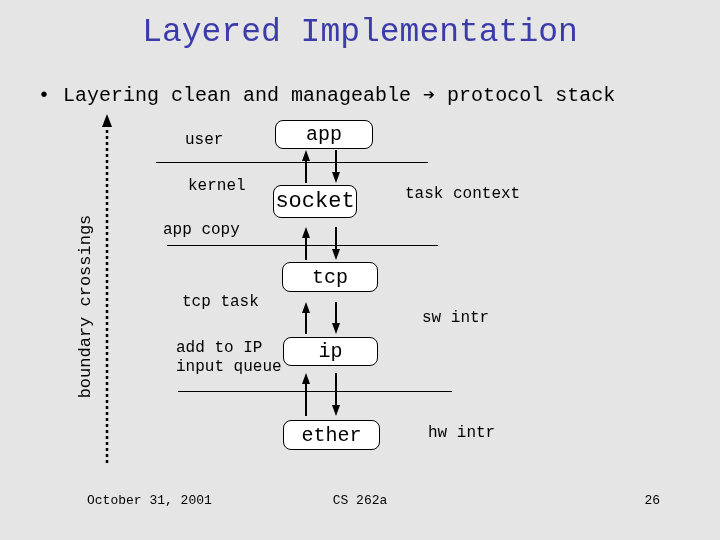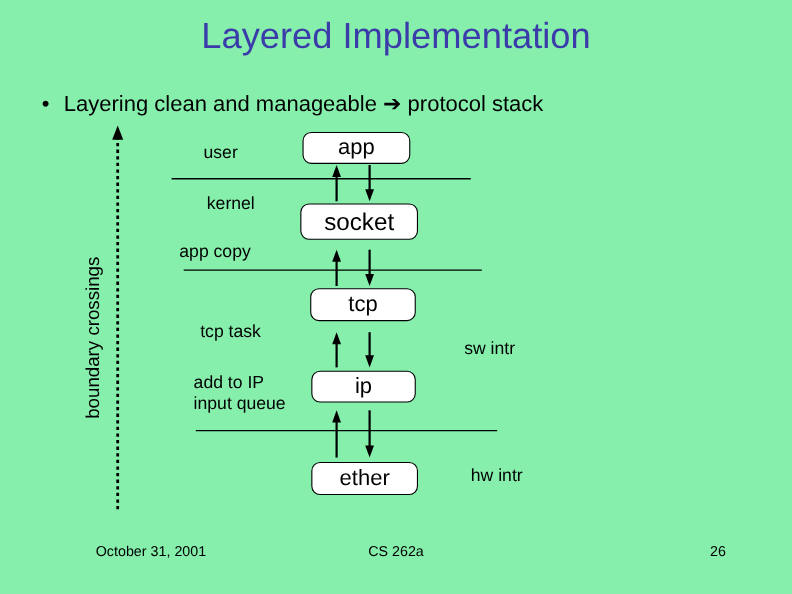--- a/index.html
+++ b/index.html
@@ -1,20 +1,20 @@
 <!DOCTYPE html>
 <html><head>
 <meta charset="utf-8">
 <style>
   html,body { margin:0; padding:0; background:#888; }
   .slide {
     position:relative;
     width:720px; height:540px;
-    background:#86efac;
-    font-family:Liberation Sans, sans-serif;
+    background:#e5e5e5;
+    font-family:Liberation Mono, monospace;
     color:#000;
     overflow:hidden;
     margin:0 auto;
   }
   .title {
     position:absolute; left:0; top:14px; width:100%;
     text-align:center;
     font-size:33px;
     color:#3b3baa;
   }
@@ -28,21 +28,21 @@
   .box {
     position:absolute;
     border:1.5px solid #000;
     border-radius:8px;
     background:#fff;
     display:flex; align-items:center; justify-content:center;
     font-size:20px;
     box-sizing:border-box;
   }
   .box-app    { left:275px; top:120px; width:98px;  height:29px; }
-  .box-socket { left:273px; top:185px; width:107px; height:33px; font-size:22px; }
+  .box-socket { left:273px; top:185px; width:84px; height:33px; font-size:22px; }
   .box-tcp    { left:282px; top:262px; width:96px;  height:30px; }
   .box-ip     { left:283px; top:337px; width:95px;  height:29px; }
   .box-ether  { left:283px; top:420px; width:97px;  height:30px; }
   .lbl { position:absolute; font-size:16px; white-space:nowrap; }
   .lbl-user    { left:185px; top:131px; }
   .lbl-kernel  { left:188px; top:177px; }
   .lbl-appcopy { left:163px; top:221px; }
   .lbl-tcprecv { left:182px; top:293px; }
   .lbl-addtoip { left:176px; top:339px; line-height:19px; }
   .lbl-packet  { left:181px; top:427px; line-height:19px; }
@@ -131,20 +131,21 @@
 
   <div class="lbl lbl-user">user</div>
   <div class="lbl lbl-kernel">kernel</div>
   <div class="lbl lbl-appcopy">app copy</div>
   <div class="lbl lbl-tcprecv">tcp task</div>
   <div class="lbl lbl-addtoip">
     <div>add to IP</div>
     <div>input queue</div>
   </div>
 
+  <div class="lbl lbl-taskctx">task context</div>
   <div class="lbl lbl-swintr">sw intr</div>
   <div class="lbl lbl-hwintr">hw intr</div>
 
   <div class="footer-item footer-date">October 31, 2001</div>
   <div class="footer-item footer-course">CS 262a</div>
   <div class="footer-item footer-page">26</div>
 
 </div>
 
 </body></html>

